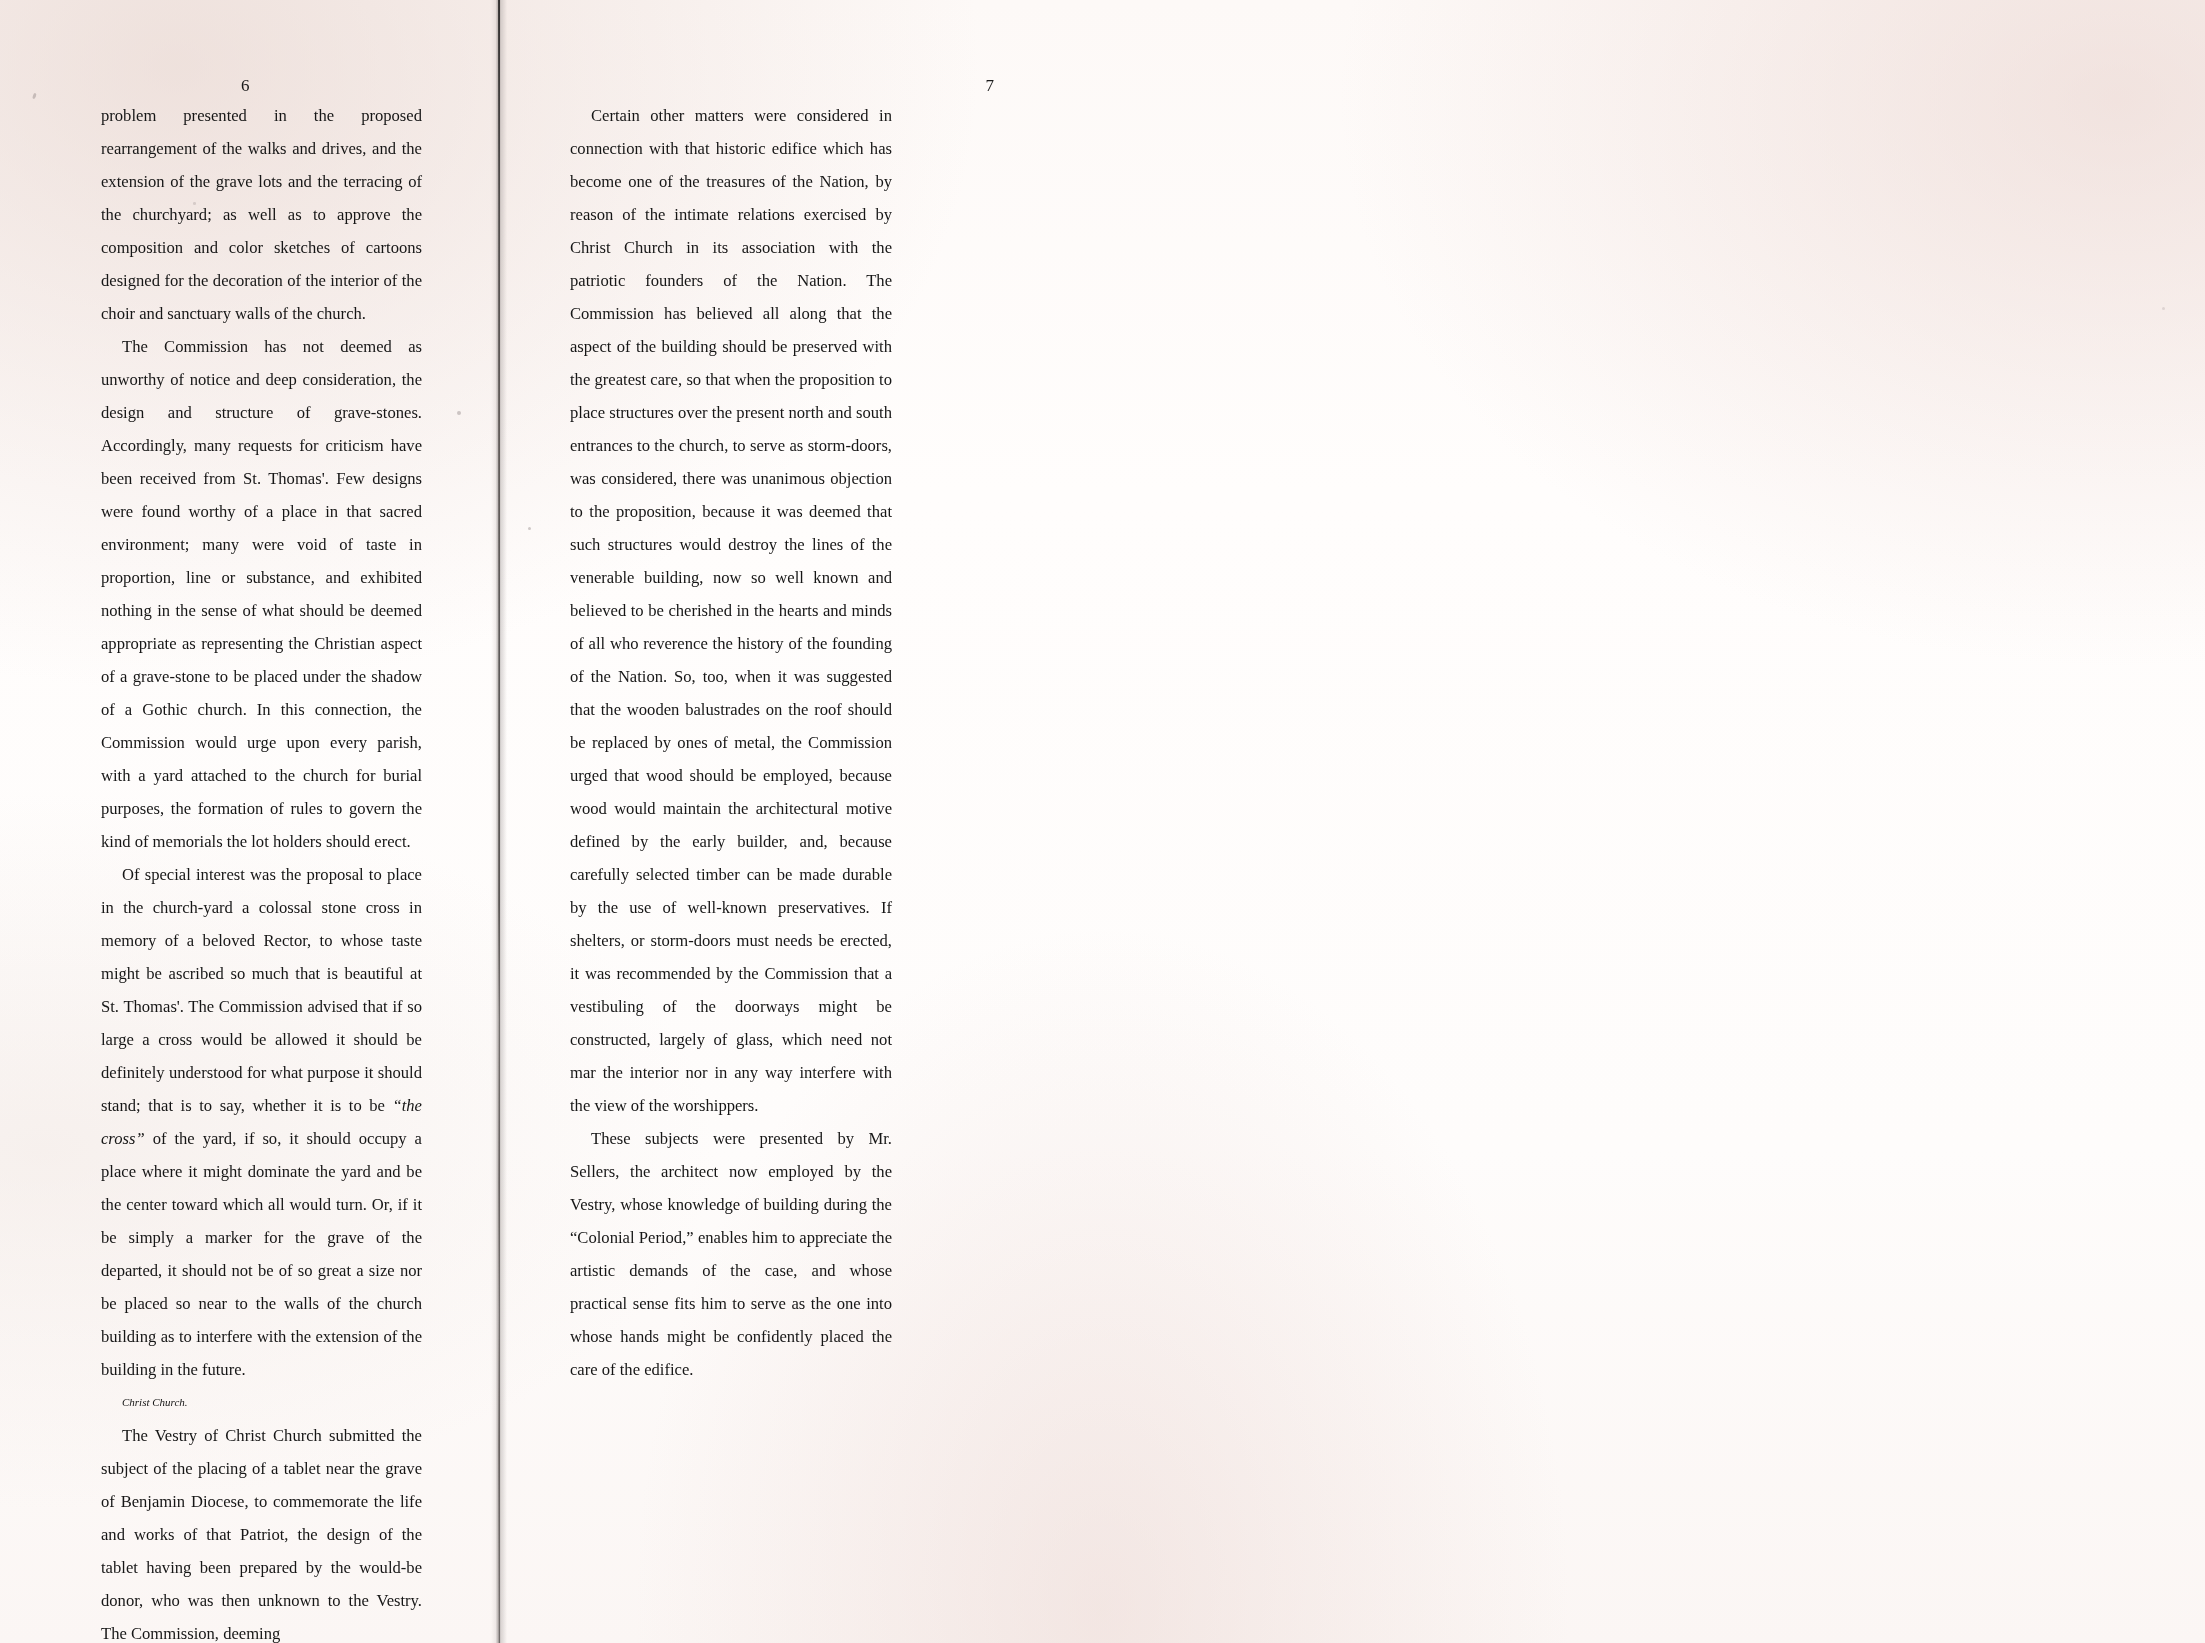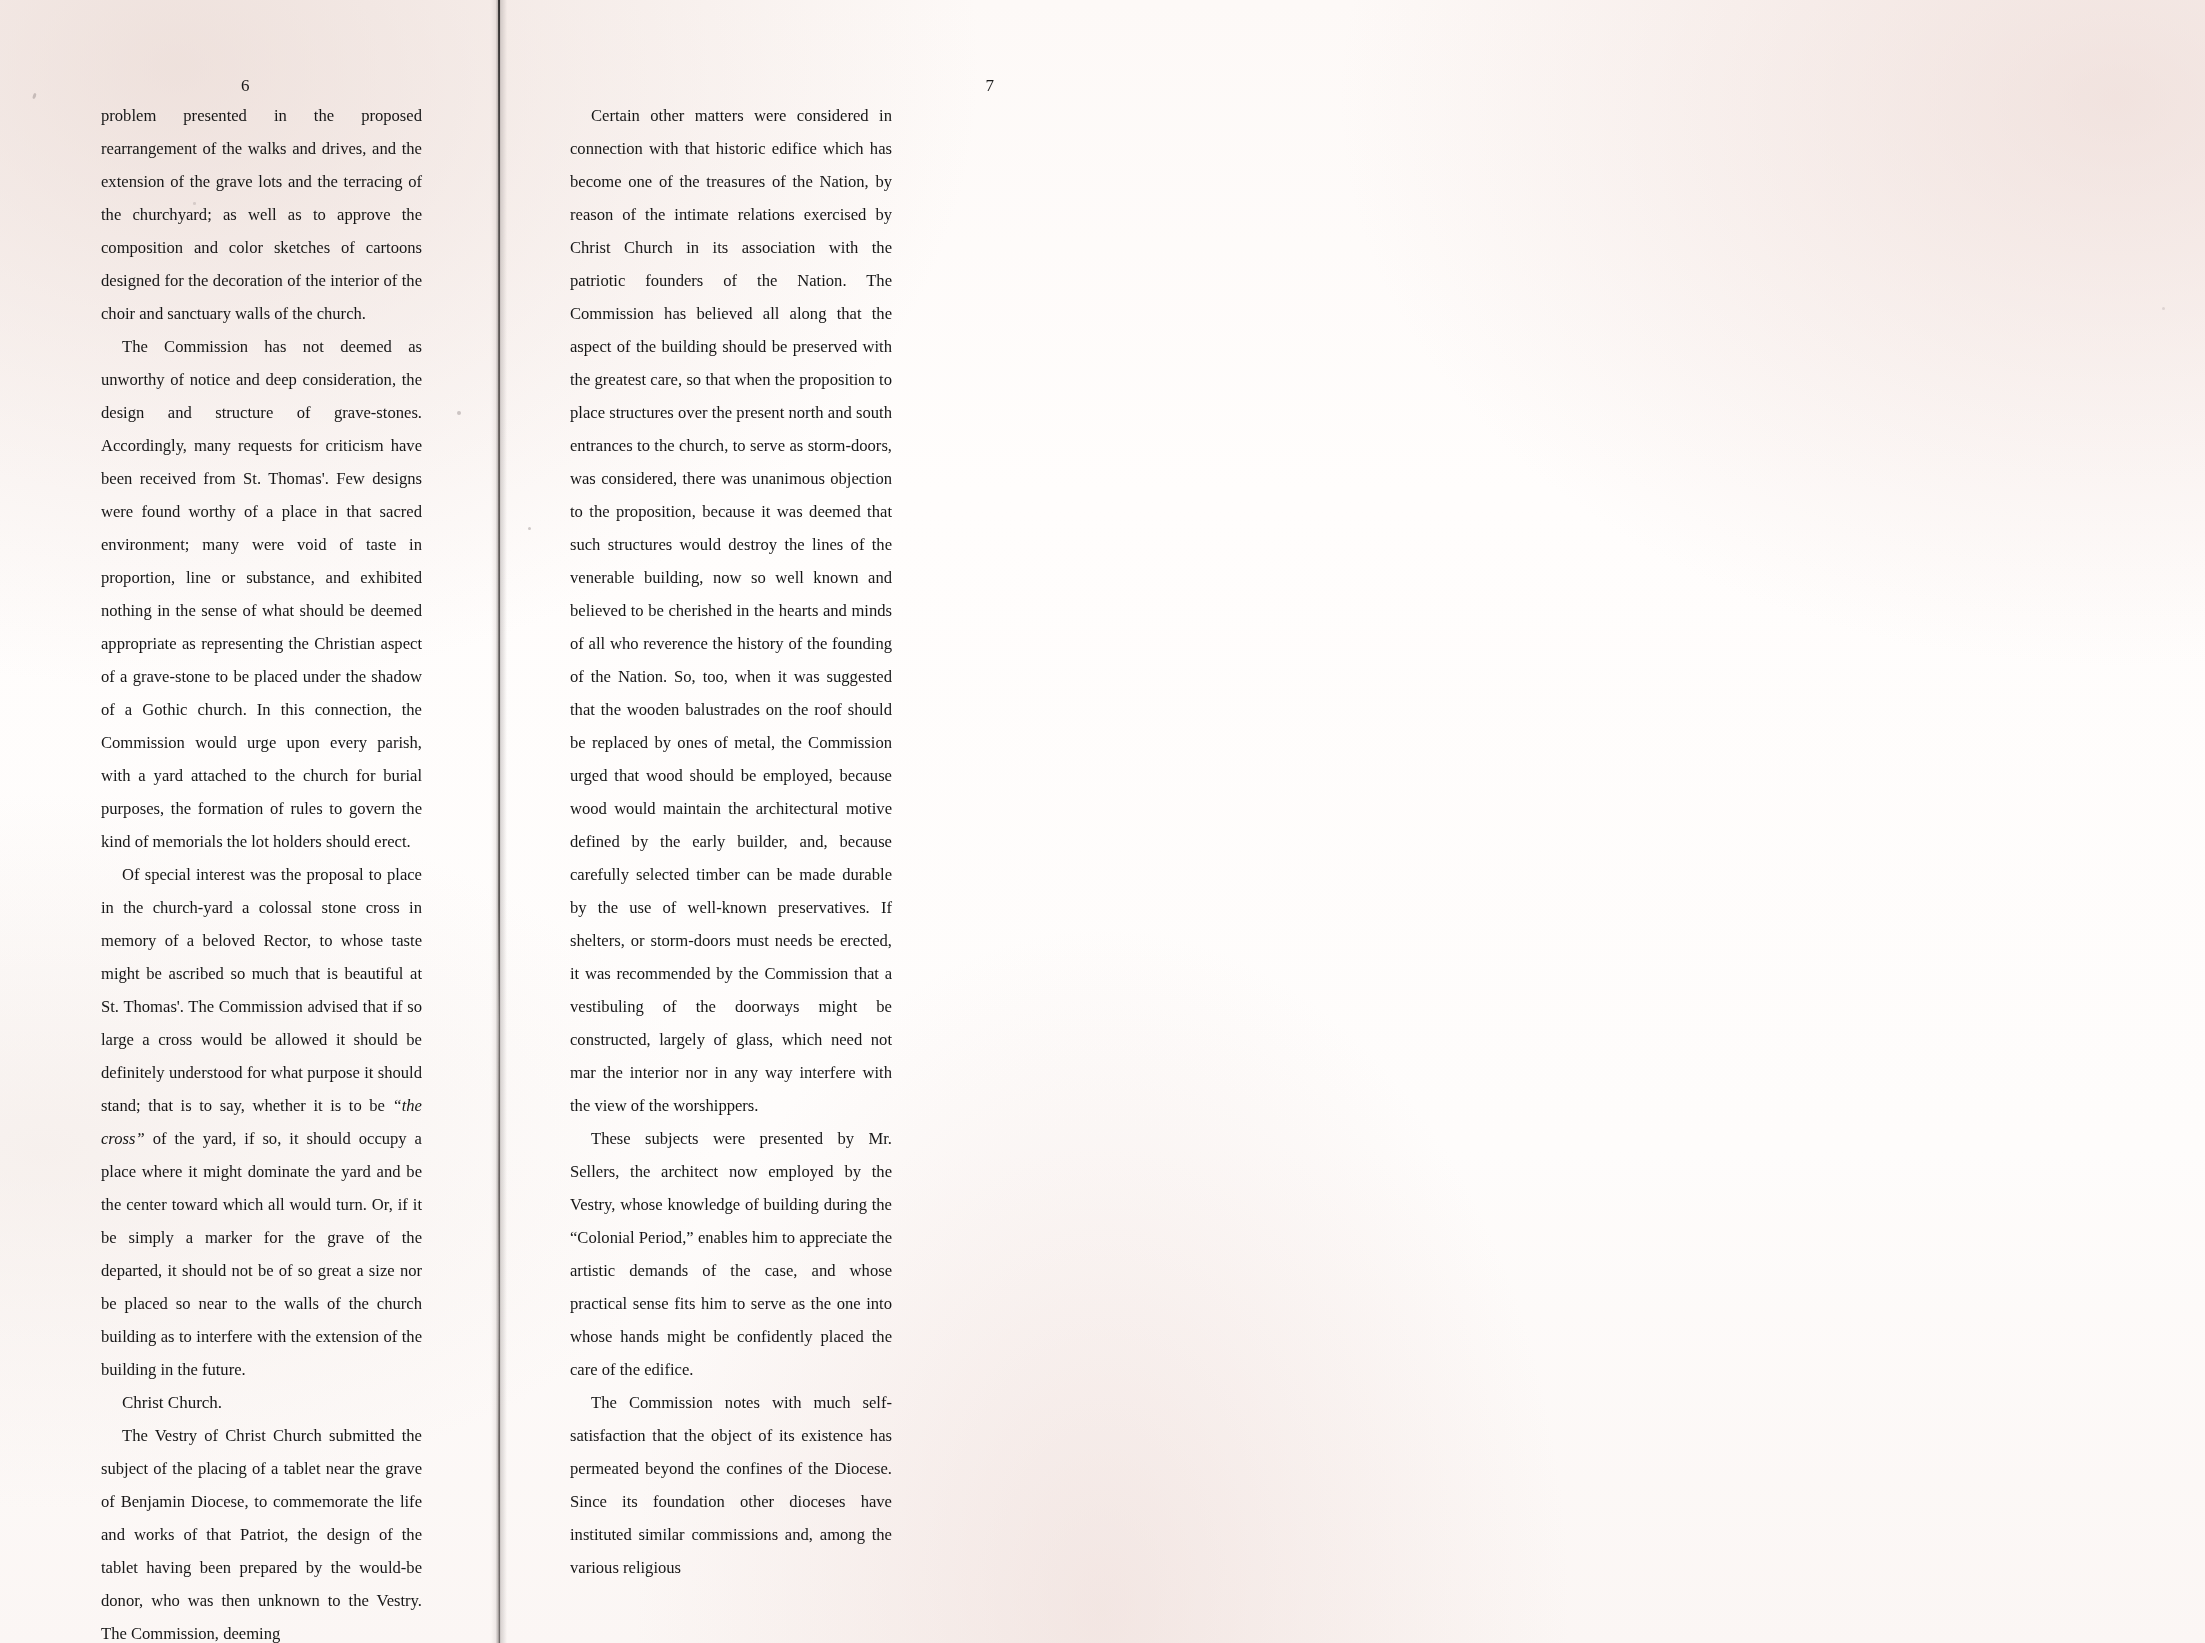--- a/index.html
+++ b/index.html
@@ -100,21 +100,22 @@
   }
 
   .column p {
     margin: 0;
     text-indent: 21px;
   }
   .column p.noindent { text-indent: 0; }
 
   .subhead {
     margin: 17.5px 0 3.8px 0;
-    font-size: 17px;
+    font-style: italic;
+    font-size: 11px;
     text-indent: 0;
     text-align: left;
   }
 
   em.i { font-style: italic; }
 
   
   .speck {
     position: absolute;
     background: rgba(120,110,108,0.35);
@@ -145,21 +146,20 @@
   </div>
 
   <div id="gutter"></div>
 
   <div class="leaf" id="leaf-right">
     <div class="folio" id="folio-right">7</div>
 
     <div class="column" id="col-right">
       <p>Certain other matters were considered in connection with that historic edifice which has become one of the treasures of the Nation, by reason of the intimate relations exercised by Christ Church in its association with the patriotic founders of the Nation. The Commission has believed all along that the aspect of the building should be preserved with the greatest care, so that when the proposition to place structures over the present north and south entrances to the church, to serve as storm-doors, was considered, there was unanimous objection to the proposition, because it was deemed that such structures would destroy the lines of the venerable building, now so well known and believed to be cherished in the hearts and minds of all who reverence the history of the founding of the Nation. So, too, when it was suggested that the wooden balustrades on the roof should be replaced by ones of metal, the Commission urged that wood should be employed, because wood would maintain the architectural motive defined by the early builder, and, because carefully selected timber can be made durable by the use of well-known preservatives. If shelters, or storm-doors must needs be erected, it was recommended by the Commission that a vestibuling of the doorways might be constructed, largely of glass, which need not mar the interior nor in any way interfere with the view of the worshippers.</p>
       <p>These subjects were presented by Mr. Sellers, the architect now employed by the Vestry, whose knowledge of building during the “Colonial Period,” enables him to appreciate the artistic demands of the case, and whose practical sense fits him to serve as the one into whose hands might be confidently placed the care of the edifice.</p>
-      <p>The Commission notes with much self-satisfaction that the object of its existence has permeated beyond the confines of the Diocese. Since its foundation other dioceses have instituted similar commissions and, among the various religious</p>
     </div>
   </div>
 
   <div class="speck" id="sp1"></div>
   <div class="speck" id="sp2"></div>
   <div class="speck" id="sp3"></div>
   <div class="speck" id="sp4"></div>
   <div class="speck" id="sp5"></div>
   <div class="speck" id="sp6"></div>
 </div>

